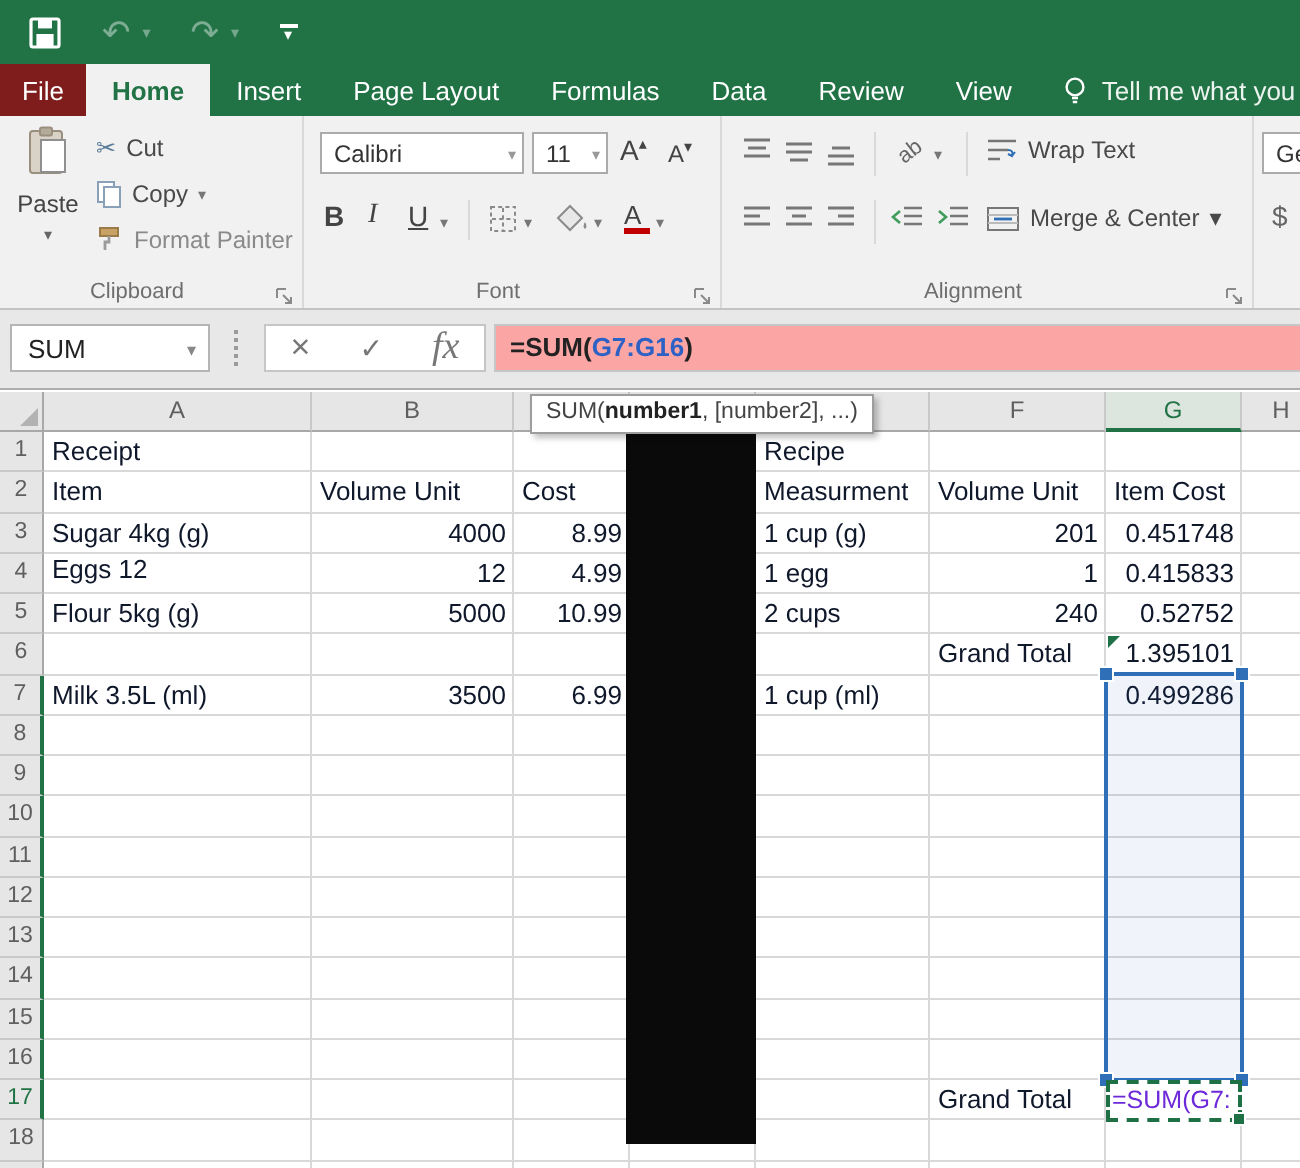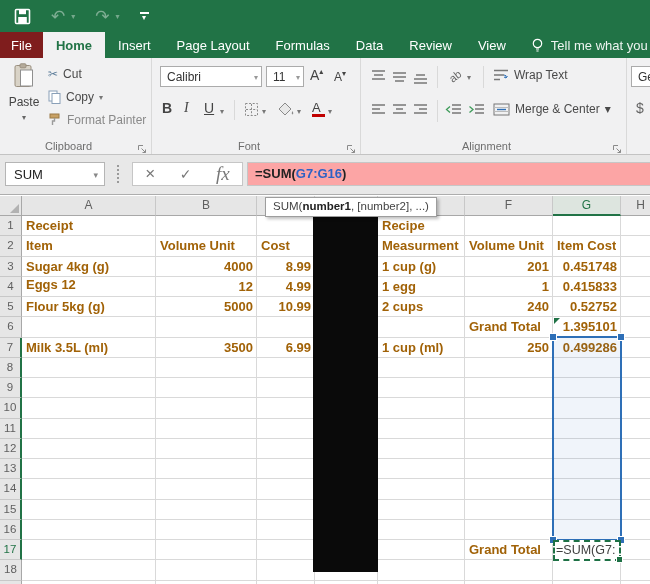--- a/index.html
+++ b/index.html
@@ -65,30 +65,30 @@
   .hcell.selcol{background:#dde5df;color:#217346;border-bottom:2px solid #217346;font-weight:400;}
   .rcell{position:absolute;background:#e6e6e6;border-right:1px solid #a8a8a8;border-bottom:1px solid #c8c8c8;
          box-sizing:border-box;font-size:11.5px;color:#5f5f5f;text-align:center;}
   .rcell.inrange{border-right:2px solid #217346;}
   .rcell.activerow{border-right:2px solid #217346;color:#217346;}
   .corner{position:absolute;left:0;top:0;width:22px;height:20px;background:#e6e6e6;
           border-right:1px solid #a8a8a8;border-bottom:1px solid #a8a8a8;box-sizing:border-box;}
   .corner .tri{position:absolute;right:2px;bottom:2px;width:0;height:0;
                border-bottom:9px solid #b2b2b2;border-left:9px solid transparent;}
   .gc{position:absolute;border-right:1px solid #d9d9d9;border-bottom:1px solid #d9d9d9;box-sizing:border-box;}
-  .cv{position:absolute;font-size:13px;color:#a16207;line-height:20px;white-space:nowrap;overflow:hidden;box-sizing:border-box;font-weight:bold;}
+  .cv{position:absolute;font-size:13px;color:#0f172a;line-height:20px;white-space:nowrap;overflow:hidden;box-sizing:border-box;}
   .cv.num{text-align:right;padding-right:4px;}
   .cv.txt{padding-left:4px;}
   .redaction{position:absolute;left:313px;top:21px;width:65px;height:355px;background:#0a0a0a;}
   .selection{position:absolute;left:552px;top:140px;width:70px;height:205px;border:2px solid #2e6fb7;
              background:rgba(68,114,196,.08);box-sizing:border-box;}
   .handle{position:absolute;width:6px;height:6px;background:#2e6fb7;border:1px solid #fff;box-sizing:content-box;}
   .h-tl{left:-5px;top:-5px;} .h-tr{right:-5px;top:-5px;} .h-bl{left:-5px;bottom:-5px;} .h-br{right:-5px;bottom:-5px;}
   .editcell{position:absolute;left:553px;top:344px;width:68px;height:21px;border:2px dashed #1e7145;
-            background:#fff;box-sizing:border-box;font-size:12.5px;line-height:17px;padding-left:1px;color:#404040;}
+            background:#fff;box-sizing:border-box;font-size:12.5px;line-height:17px;padding-left:1px;color:#6d28d9;}
   .fillhandle{position:absolute;right:-4px;bottom:-4px;width:5px;height:5px;background:#1e7145;border:1px solid #fff;}
   .errtri{position:absolute;left:554px;top:122px;width:0;height:0;
           border-top:6px solid #1e7145;border-right:6px solid transparent;}
   .tooltip{position:absolute;left:265px;top:1px;height:18px;background:#fff;border:1px solid #9d9d9d;
            box-shadow:2px 2px 3px rgba(0,0,0,.25);font-size:11.5px;color:#444;line-height:17px;
            padding:0 7px;white-space:nowrap;}
   .tooltip b{color:#222;}
   .ab-ic{display:inline-block;transform:rotate(-38deg);font-size:11px;color:#666;}
   .car8{font-size:8px;color:#777;}
 </style>
@@ -507,21 +507,20 @@
     <div class="cv num" style="left: 257px; top: 101px; width: 58px; height: 20.25px; line-height: 20.25px;">10.99</div>
     <div class="cv txt" style="left: 378px; top: 101px; width: auto; height: 20.25px; line-height: 20.25px;">2 cups</div>
     <div class="cv num" style="left: 465px; top: 101px; width: 88px; height: 20.25px; line-height: 20.25px;">240</div>
     <div class="cv num" style="left: 553px; top: 101px; width: 68px; height: 20.25px; line-height: 20.25px;">0.52752</div>
     <div class="cv txt" style="left: 465px; top: 121.25px; width: auto; height: 20.25px; line-height: 20.25px;">Grand Total</div>
     <div class="cv num" style="left: 553px; top: 121.25px; width: 68px; height: 20.25px; line-height: 20.25px;">1.395101</div>
     <div class="cv txt" style="left: 22px; top: 141.5px; width: auto; height: 20.25px; line-height: 20.25px;">Milk 3.5L (ml)</div>
     <div class="cv num" style="left: 156px; top: 141.5px; width: 101px; height: 20.25px; line-height: 20.25px;">3500</div>
     <div class="cv num" style="left: 257px; top: 141.5px; width: 58px; height: 20.25px; line-height: 20.25px;">6.99</div>
     <div class="cv txt" style="left: 378px; top: 141.5px; width: auto; height: 20.25px; line-height: 20.25px;">1 cup (ml)</div>
-    <div class="cv num" style="left: 465px; top: 141.5px; width: 88px; height: 20.25px; line-height: 20.25px;">250</div>
     <div class="cv num" style="left: 553px; top: 141.5px; width: 68px; height: 20.25px; line-height: 20.25px;">0.499286</div>
     <div class="cv txt" style="left: 465px; top: 344px; width: auto; height: 20.25px; line-height: 20.25px;">Grand Total</div>
 
   <div class="redaction"></div>
   <div class="selection">
     <span class="handle h-tl"></span>
     <span class="handle h-tr"></span>
     <span class="handle h-bl"></span>
     <span class="handle h-br"></span>
   </div>

